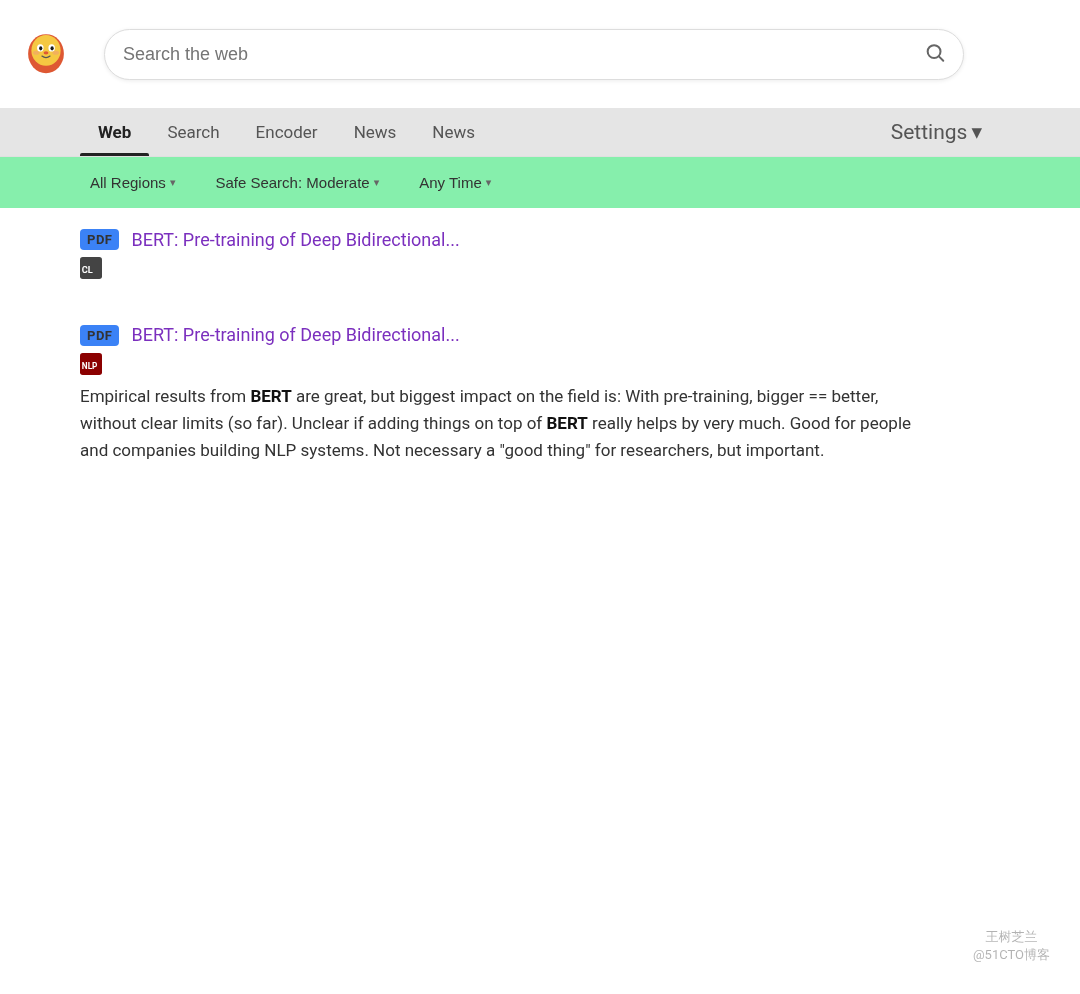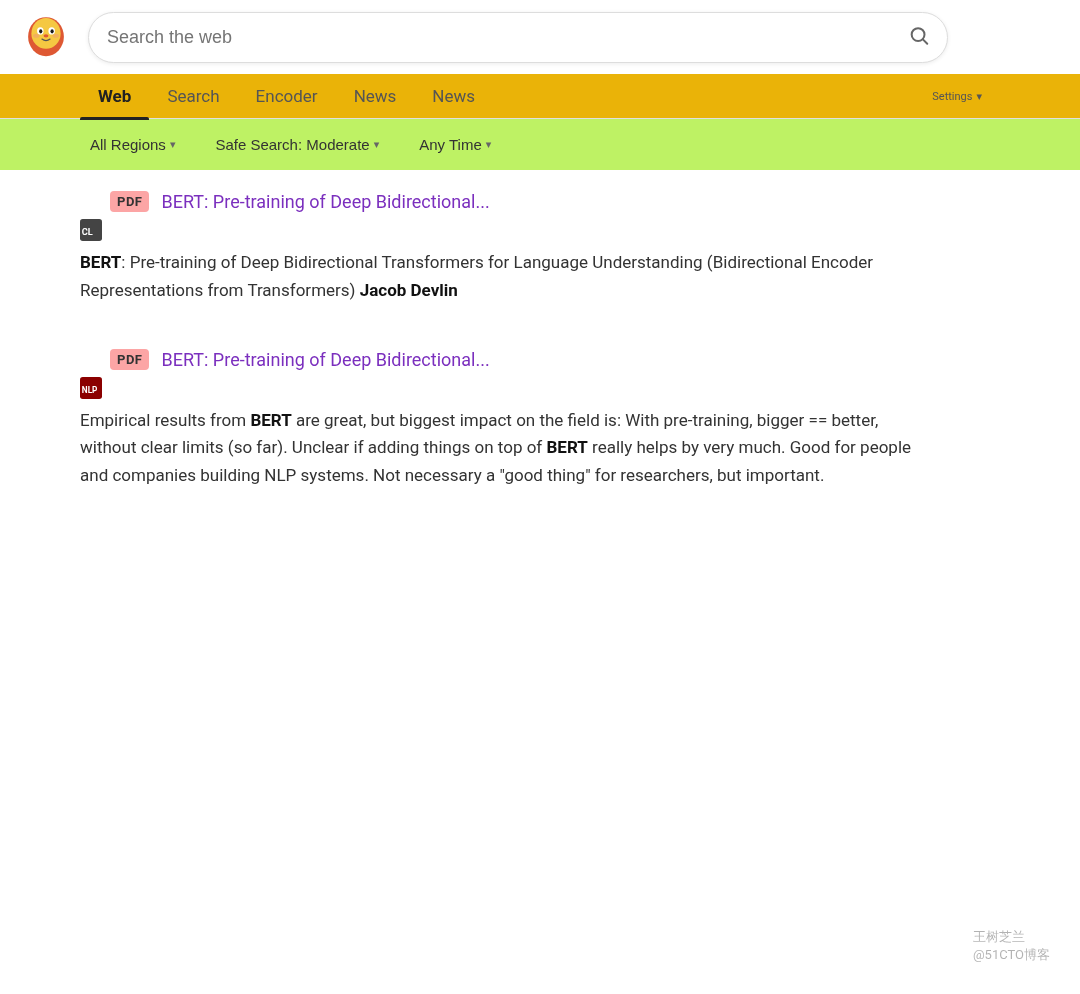--- a/index.html
+++ b/index.html
@@ -13,23 +13,23 @@
       background: #ffffff;
       width: 1080px;
       min-height: 994px;
       color: #222;
     }
 
     
     .header {
       display: flex;
       align-items: center;
-      padding: 9px 20px;
+      padding: 26px 20px;
       background: #ffffff;
-      gap: 16px;
+      gap: 32px;
     }
 
     .search-bar-wrapper {
       flex: 1;
       max-width: 860px;
       position: relative;
     }
 
     .search-input {
       width: 100%;
@@ -54,21 +54,21 @@
       padding: 4px;
       color: #555;
     }
 
     
     .nav-tabs {
       display: flex;
       align-items: center;
       padding: 0 80px;
       border-bottom: 1.5px solid #e0e0e0;
-      background: #eab308;
+      background: #e5e5e5;
       gap: 0;
     }
 
     .nav-tab {
       padding: 12px 18px;
       font-size: 17px;
       color: #555;
       cursor: pointer;
       text-decoration: none;
       white-space: nowrap;
@@ -87,35 +87,35 @@
       left: 0;
       right: 0;
       height: 3px;
       background: #222;
       border-radius: 2px 2px 0 0;
     }
 
     .nav-settings {
       margin-left: auto;
       padding: 12px 18px;
-      font-size: 11px;
+      font-size: 21px;
       color: #555;
       cursor: pointer;
       display: flex;
       align-items: center;
       gap: 4px;
     }
 
     
     .filters {
       display: flex;
       align-items: center;
       padding: 12px 80px;
       gap: 20px;
-      background: #bef264;
+      background: #86efac;
     }
 
     .filter-btn {
       padding: 5px 10px;
       font-size: 15px;
       color: #333;
       cursor: pointer;
       display: flex;
       align-items: center;
       gap: 4px;
@@ -138,29 +138,28 @@
     }
 
     .result-title-row {
       display: flex;
       align-items: center;
       gap: 12px;
       margin-bottom: 6px;
     }
 
     .pdf-badge {
-      background: #fca5a5;
+      background: #3b82f6;
       color: #333;
       font-size: 13px;
       font-weight: 700;
       padding: 3px 7px;
       border-radius: 4px;
       flex-shrink: 0;
       letter-spacing: 0.5px;
-      margin-left: 30px;
     }
 
     .result-title {
       font-size: 18px;
       color: #7b2fbe;
       text-decoration: none;
       cursor: pointer;
       line-height: 1.3;
     }
 
@@ -197,21 +196,21 @@
       color: #111;
     }
 
     
     .watermark {
       position: fixed;
       bottom: 30px;
       right: 30px;
       font-size: 13px;
       color: rgba(0,0,0,0.3);
-      text-align: left;
+      text-align: center;
     }
 
     
     .ddg-logo {
       width: 52px;
       height: 52px;
     }
   </style>
 </head>
 <body>
@@ -284,23 +283,20 @@
       <span class="pdf-badge">PDF</span>
       <a class="result-title">BERT: Pre-training of Deep Bidirectional...</a>
     </div>
     <div class="result-url-row">
 
       <svg class="site-icon" viewBox="0 0 24 24" xmlns="http://www.w3.org/2000/svg">
         <rect width="24" height="24" rx="3" fill="#444"></rect>
         <text x="2" y="17" font-size="10" fill="white" font-weight="bold">CL</text>
       </svg>
     </div>
-    <div class="result-snippet">
-      <strong>BERT</strong>: Pre-training of Deep Bidirectional Transformers for Language Understanding (Bidirectional Encoder Representations from Transformers) <strong>Jacob Devlin</strong>
-    </div>
   </div>
 
   <div class="result-item">
     <div class="result-title-row">
       <span class="pdf-badge">PDF</span>
       <a class="result-title">BERT: Pre-training of Deep Bidirectional...</a>
     </div>
     <div class="result-url-row">
 
       <svg class="site-icon" viewBox="0 0 24 24" xmlns="http://www.w3.org/2000/svg">

